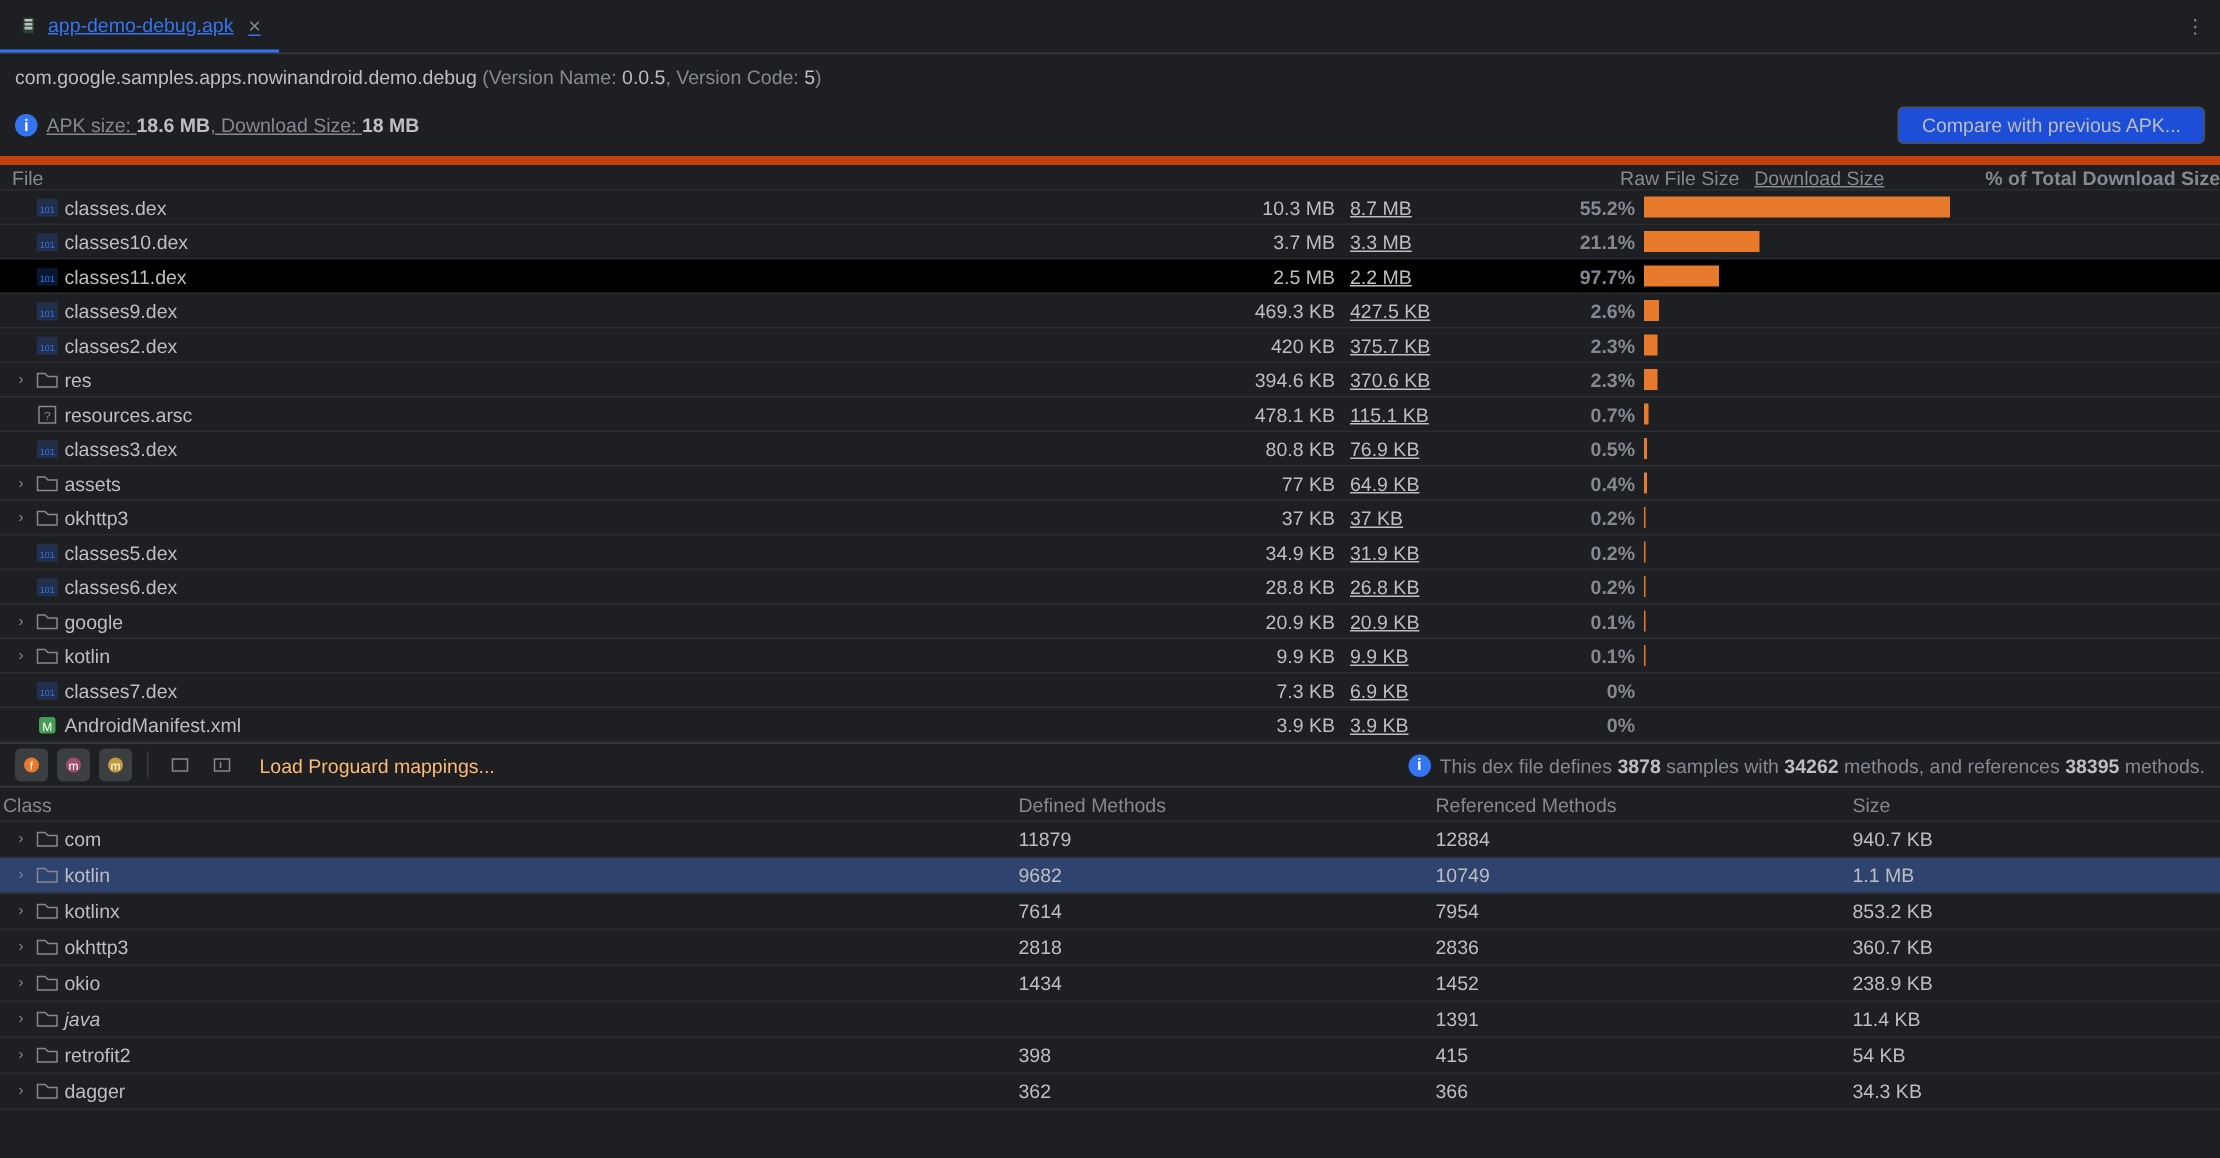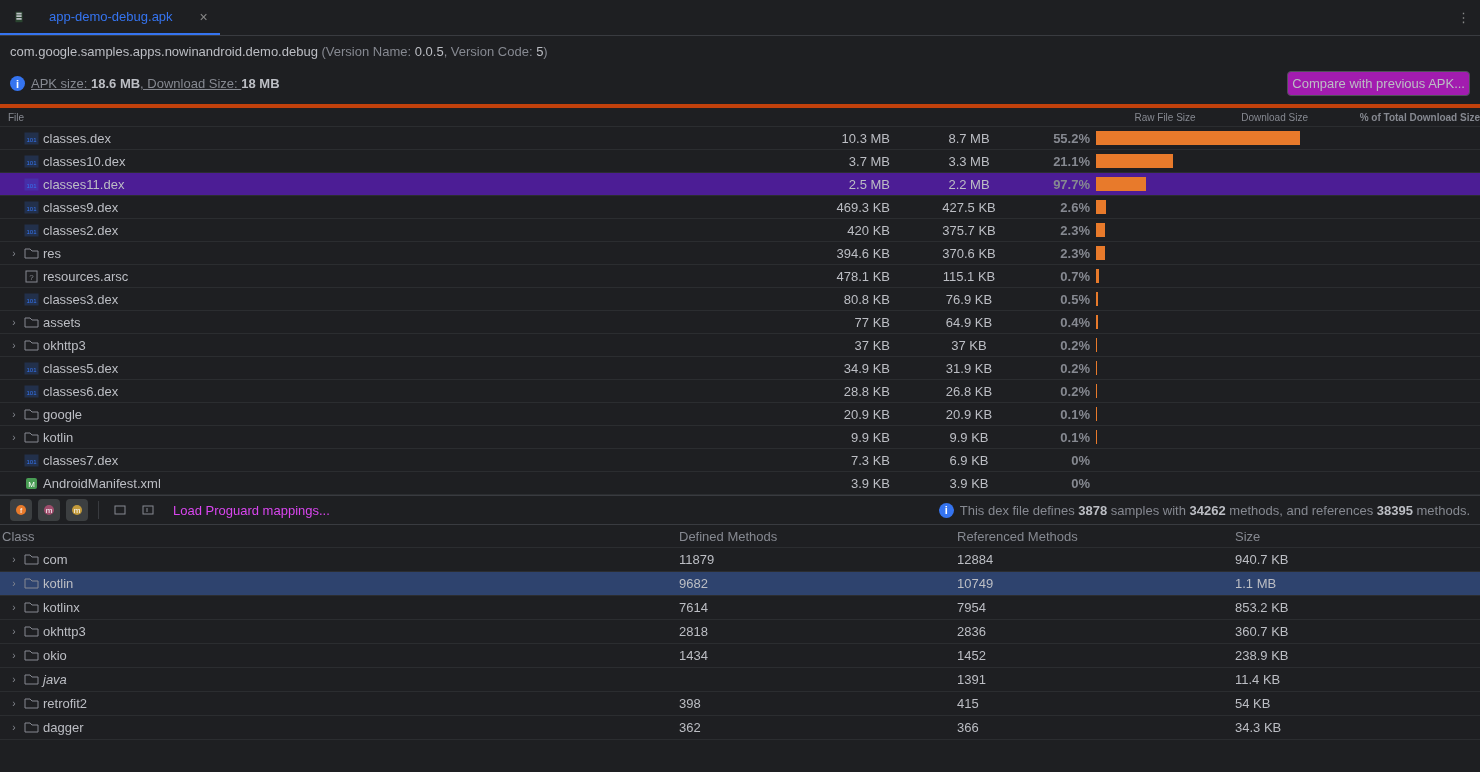--- a/index.html
+++ b/index.html
@@ -16,25 +16,26 @@
   height: 36px;
   background: #1e1f22;
   display: flex;
   align-items: center;
   border-bottom: 1px solid #393b40;
   position: relative;
 }
 .tab {
   display: flex;
   align-items: center;
-  gap: 23px;
+  gap: 6px;
   padding: 0 12px;
   height: 100%;
   cursor: pointer;
   position: relative;
+  text-decoration: underline;
 }
 .tab.active {
   border-bottom: 2px solid #3574f0;
   color: #3574f0;
 }
 .tab-icon {
   width: 14px;
   height: 14px;
 }
 .close-x {
@@ -72,47 +73,47 @@
   color: #fff;
   display: flex;
   align-items: center;
   justify-content: center;
   font-size: 11px;
   font-weight: bold;
 }
 .info-text { color: #868991; text-decoration: underline; }
 .info-bold { color: #bcbec4; font-weight: 600; }
 .compare-btn {
-  background: #a21caf;
+  background: #1d4ed8;
   border: 1px solid #4e5156;
-  padding: 4px 4px;
+  padding: 4px 15px;
   border-radius: 4px;
   color: #bcbec4;
   cursor: pointer;
   font-size: 13px;
 }
 .table-header, .file-row, .class-row {
   display: flex;
   align-items: center;
   height: 23px;
   border-bottom: 1px solid #2b2d30;
 }
 .table-header {
   color: #868991;
-  font-size: 10px;
-  border-top: 4px solid #c2410c;
+  font-size: 13px;
+  border-top: 6px solid #c2410c;
 }
 .col-file { flex: 1; padding-left: 8px; }
 .col-raw { width: 280px; text-align: right; padding-right: 10px; }
-.col-dl { width: 148px; text-align: center; padding-right: 10px; }
+.col-dl { width: 148px; text-align: left; padding-right: 10px; text-decoration: underline; }
 .col-pct { width: 42px; text-align: right; color: #868991; font-weight: bold; }
 .col-bar { width: 390px; padding-left: 6px; }
 .bar { height: 14px; background: #e87a2b; }
 .file-row { font-size: 13px; }
-.file-row.selected { background: #4c1d95; }
+.file-row.selected { background: #000000; }
 .file-name-cell {
   display: flex;
   align-items: center;
   gap: 4px;
   flex: 1;
   padding-left: 8px;
 }
 .expand-arrow {
   width: 12px;
   color: #868991;
@@ -141,21 +142,21 @@
   width: 22px;
   height: 22px;
   display: flex;
   align-items: center;
   justify-content: center;
   border-radius: 4px;
   cursor: pointer;
 }
 .tool-btn.active { background: #3c3f41; }
 .sep { width: 1px; height: 18px; background: #393b40; margin: 0 4px; }
-.tool-label { color: #d946ef; margin-left: 8px; }
+.tool-label { color: #fdba74; margin-left: 8px; }
 .info-right { color: #868991; display: flex; align-items: center; gap: 6px;}
 .class-header {
   display: flex;
   height: 23px;
   align-items: center;
   border-bottom: 1px solid #2b2d30;
   color: #868991;
 }
 .ch-class { flex: 1; padding-left: 2px; }
 .ch-def { width: 278px; text-align: left; }

